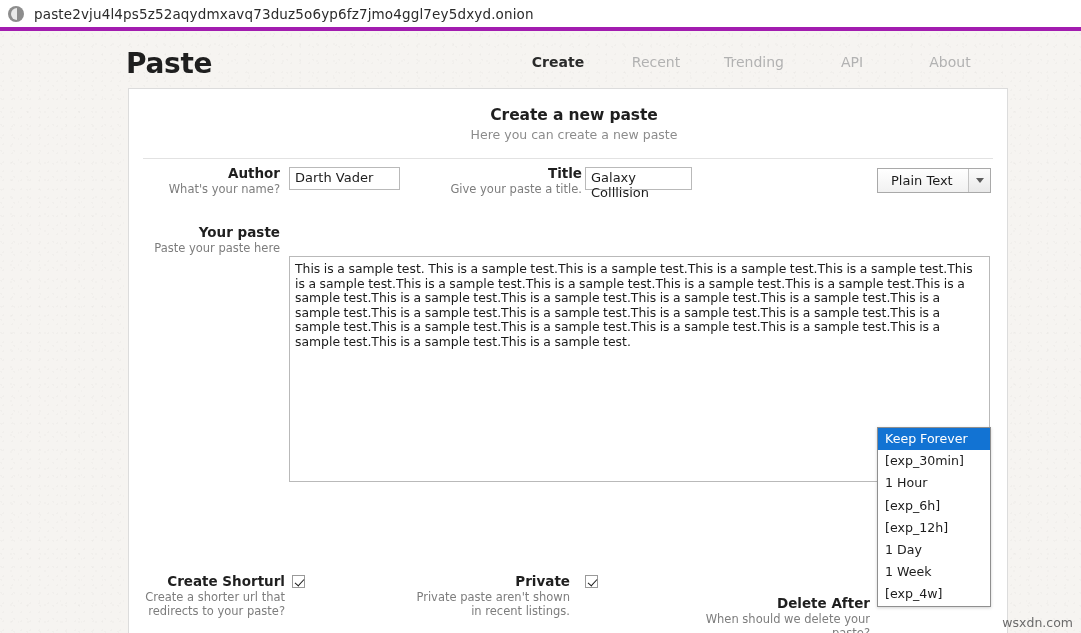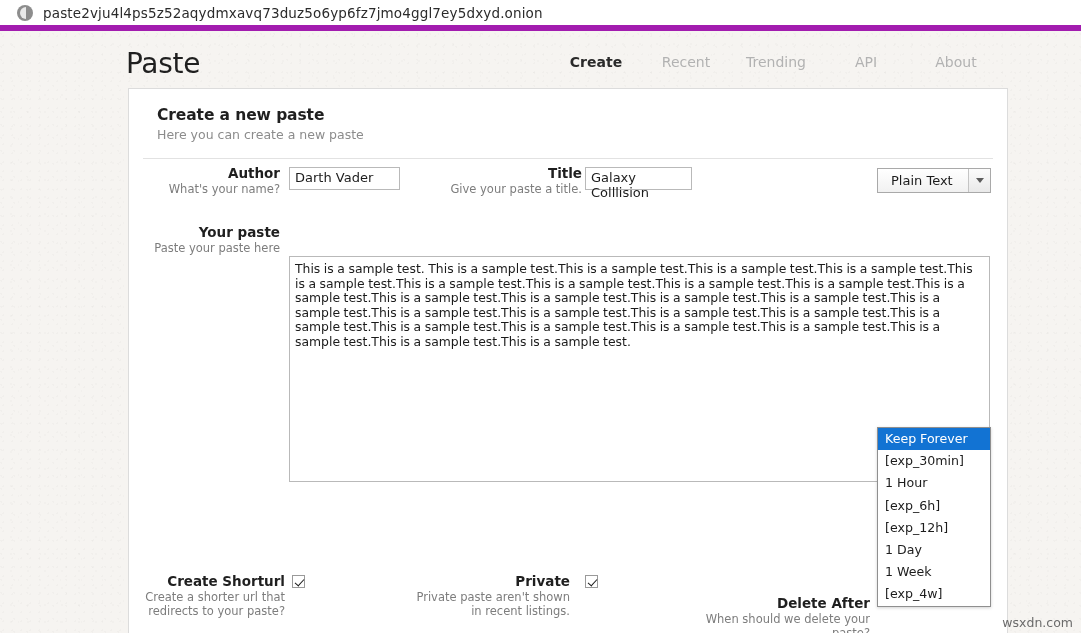--- a/index.html
+++ b/index.html
@@ -11,24 +11,24 @@
   }
   body {
     background: #f6f4f1;
     position: relative;
   }
 
   
   .urlbar {
     height: 31px;
     background: #ffffff;
-    border-bottom: 6px solid #a21caf;
+    border-bottom: 4px solid #a21caf;
     display: flex;
     align-items: center;
-    padding-left: 17px;
+    padding-left: 8px;
     position: relative;
     z-index: 50;
   }
   .tor-icon {
     width: 16px; height: 16px;
     border-radius: 50%;
     background: #8d8d8d;
     position: relative;
     flex: 0 0 auto;
     margin-right: 10px;
@@ -69,30 +69,30 @@
     position: absolute;
     left: 0; top: 0;
     width: 1081px; height: 57px;
     display: flex;
     align-items: center;
   }
   .brand {
     position: absolute;
     left: 126px; top: 16px;
     font-size: 28px;
-    font-weight: normal;
+    font-weight: bold;
     color: #1f1f1f;
     letter-spacing: -0.3px;
     font-family: "DejaVu Sans", "Liberation Sans", sans-serif;
   }
   .navlinks {
     position: absolute;
-    right: 80px; top: 23px;
+    right: 86px; top: 23px;
     display: flex;
-    gap: 0px;
+    gap: 8px;
     align-items: center;
   }
   .navlink {
     font-size: 14px;
     color: #b2b2b2;
     padding: 0 0;
     width: 90px;
     text-align: center;
     text-decoration: none;
     cursor: pointer;
@@ -104,20 +104,21 @@
     position: absolute;
     left: 128px; top: 57px;
     width: 880px;
     height: 560px;
     background: #ffffff;
     border: 1px solid #dcdcdc;
     border-bottom: none;
   }
   .card-head {
     padding: 17px 16px 8px 28px;
+    text-align: center;
   }
   .card-title {
     font-size: 15.5px;
     font-weight: bold;
     color: #1f1f1f;
     margin: 0 0 3px 0;
     letter-spacing: -0.1px;
   }
   .card-sub {
     font-size: 12.5px;

